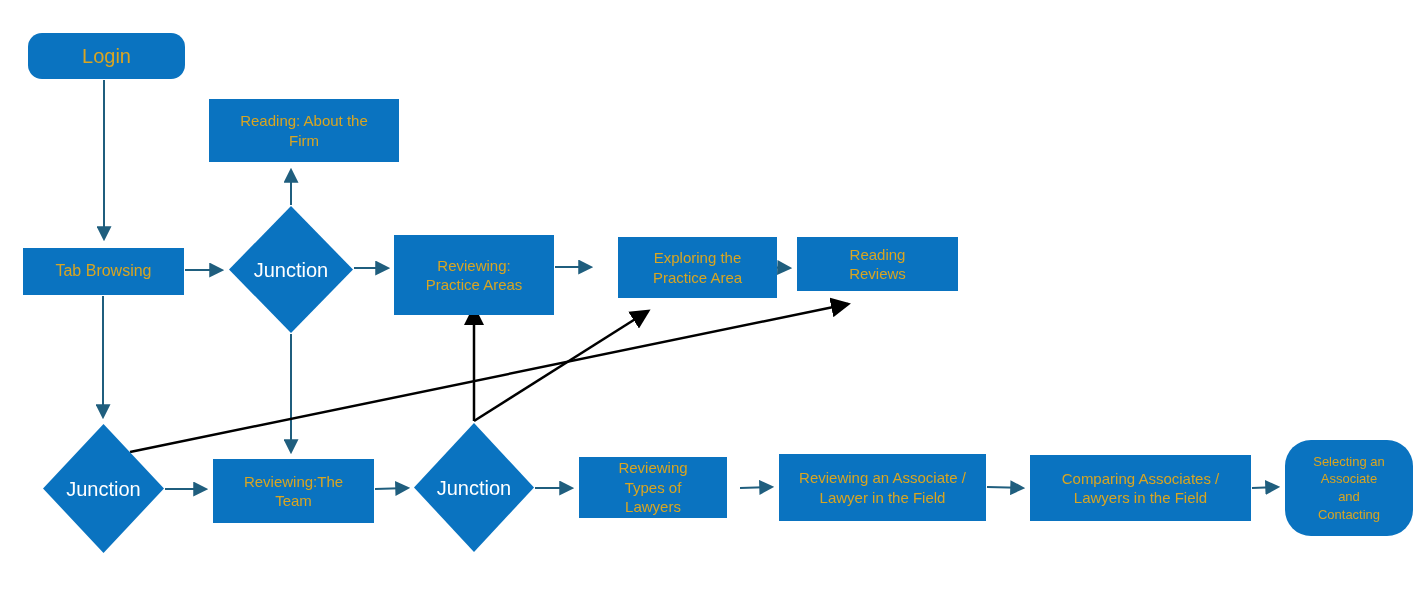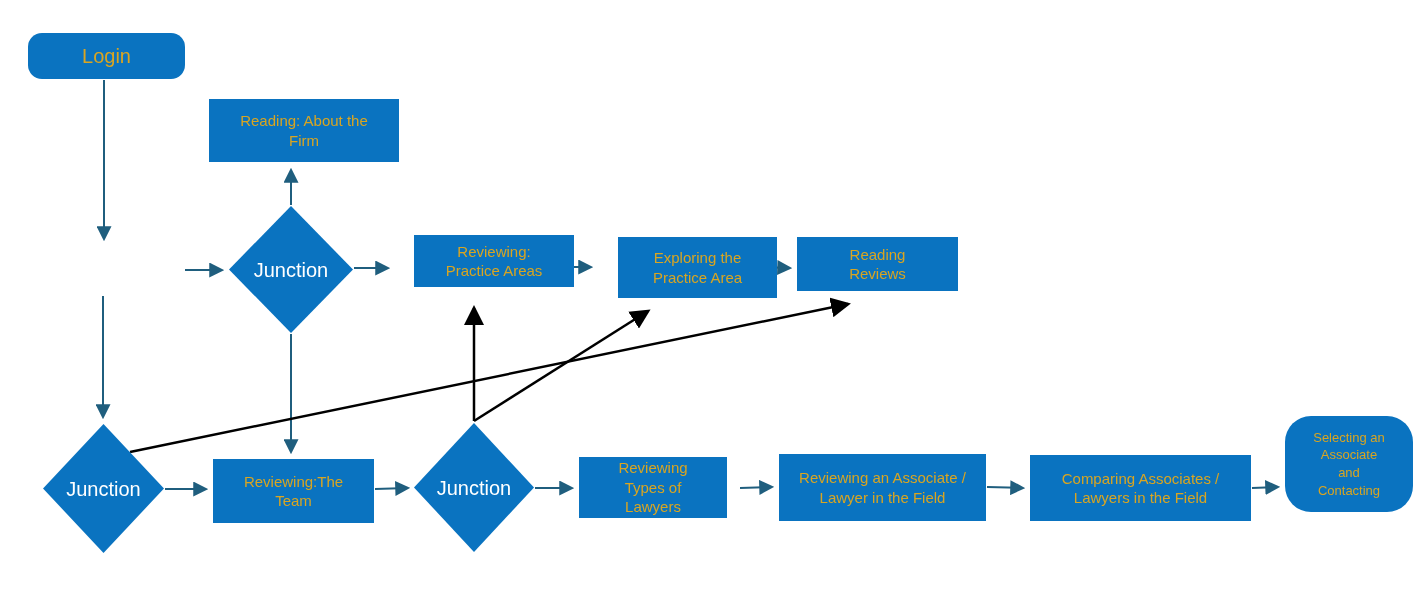--- a/index.html
+++ b/index.html
@@ -73,36 +73,37 @@
 
     <line class="c-black" x1="130" y1="452" x2="848" y2="304" marker-end="url(#arrowBlack)"></line>
     <line class="c-black" x1="474" y1="421" x2="474" y2="308" marker-end="url(#arrowBlack)"></line>
     <line class="c-black" x1="474" y1="421" x2="648" y2="311" marker-end="url(#arrowBlack)"></line>
   </svg>
 
   <div class="node rounded big-label" style="left:28px;top:33px;width:157px;height:46px;">Login</div>
 
   <div class="node" style="left:209px;top:99px;width:190px;height:63px;padding:0 20px;">Reading: About the Firm</div>
 
+  <div class="node mid-label" style="left:23px;top:248px;width:161px;height:47px;">Tab Browsing</div>
 
   <div class="node diamond" style="left:229px;top:206px;width:124px;height:127px;">Junction</div>
 
-  <div class="node" style="left:394px;top:235px;width:160px;height:52px;padding:0 20px;margin-left:20px;">Reviewing: Practice Areas</div>
+  <div class="node" style="left:394px;top:235px;width:160px;height:80px;padding:0 20px;">Reviewing: Practice Areas</div>
 
   <div class="node" style="left:618px;top:237px;width:159px;height:61px;padding:0 20px;">Exploring the Practice Area</div>
 
   <div class="node" style="left:797px;top:237px;width:161px;height:54px;padding:0 46px;">Reading Reviews</div>
 
   <div class="node diamond" style="left:43px;top:424px;width:121px;height:129px;">Junction</div>
 
   <div class="node" style="left:213px;top:459px;width:161px;height:64px;padding:0 20px;">Reviewing:The Team</div>
 
   <div class="node diamond" style="left:414px;top:423px;width:120px;height:129px;">Junction</div>
 
   <div class="node" style="left:579px;top:457px;width:148px;height:61px;padding:0 28px;">Reviewing Types of Lawyers</div>
 
   <div class="node" style="left:779px;top:454px;width:207px;height:67px;padding:0 4px;">Reviewing an Associate / Lawyer in the Field</div>
 
   <div class="node" style="left:1030px;top:455px;width:221px;height:66px;padding:0 23px;">Comparing Associates / Lawyers in the Field</div>
 
-  <div class="node terminal" style="left:1285px;top:416px;width:128px;height:96px;padding:0 25px;">Selecting an Associate and Contacting</div>
+  <div class="node terminal" style="left:1285px;top:440px;width:128px;height:96px;padding:0 25px;">Selecting an Associate and Contacting</div>
 
 </div>
 
 </body></html>

